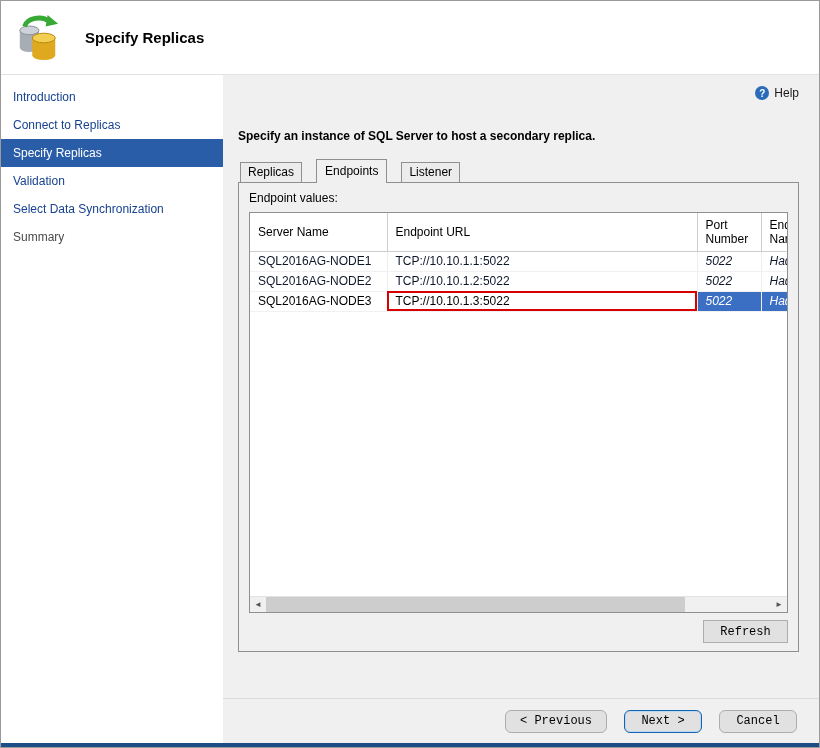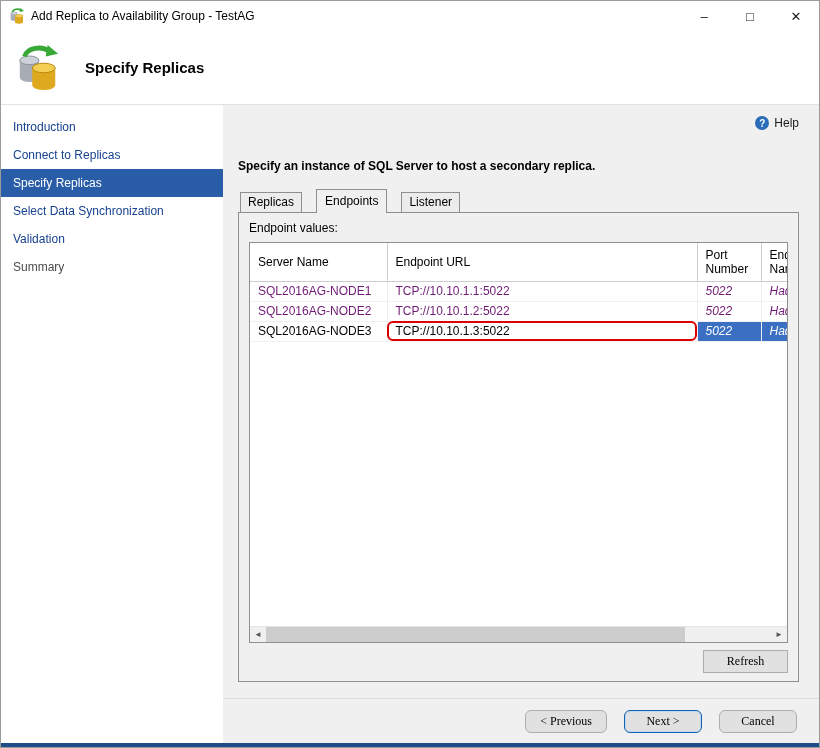--- a/index.html
+++ b/index.html
@@ -46,86 +46,70 @@
   .panel-label { margin-bottom:7px; }
 
   
   .grid-box { border:1px solid #8f8f8f; background:#fff; flex:1; display:flex; flex-direction:column; min-height:0; }
   .grid-table { flex:1; overflow:hidden; background:#fff; }
   table { border-collapse:collapse; table-layout:fixed; width:100%; }
   th { font-weight:normal; text-align:left; padding:2px 8px; height:38px; vertical-align:middle; border-right:1px solid #cdcdcd; border-bottom:1px solid #cdcdcd; background:#fff; font-size:12px; }
   th:last-child { border-right:none; }
   td { padding:1px 8px; height:20px; font-size:12px; border-right:1px solid #ededed; border-bottom:1px solid #f1f1f1; white-space:nowrap; overflow:hidden; }
   td:last-child { border-right:none; }
-  tr.dim td { color:#701a75; }
+  tr.dim td { color:#0f172a; }
   td.it { font-style:italic; }
   td.sel { background:var(--selected-cell-bg,#3a6fc4); color:#fff; font-style:italic; }
-  td.red-box { outline:2px solid var(--highlight-border,#d80000); outline-offset:-2px;border-radius:6px; }
+  td.red-box { outline:2px solid var(--highlight-border,#d80000); outline-offset:-2px; }
 
   
   .hscroll { height:16px; background:#f0f0f0; border-top:1px solid #e3e3e3; display:flex; align-items:stretch; flex:0 0 auto; }
   .scroll-btn { width:16px; display:flex; align-items:center; justify-content:center; font-size:8px; color:#555; cursor:pointer; }
   .scroll-thumb { width:78%; background:#cdcdcd; cursor:pointer; }
   .scroll-track { flex:1; }
 
   .panel-footer { display:flex; justify-content:flex-end; margin-top:7px; }
 
   
-  .btn { height:23px; padding:0 14px; background:#e1e1e1; border:1px solid #adadad; font-family:Liberation Serif, serif; font-size:12px; cursor:pointer; }
+  .btn { height:23px; padding:0 14px; background:#e1e1e1; border:1px solid #adadad; font-family:Liberation Mono, monospace; font-size:12px; cursor:pointer; }
   .btn.default { border:1px solid #1464ad; box-shadow:inset 0 0 0 1px #bcd8f2; }
   .btn.wide { min-width:85px; }
 
   
   .footer { height:45px; border-top:1px solid #dcdcdc; background:#f0f0f0; display:flex; align-items:center; justify-content:flex-end; gap:17px; padding-right:22px; flex:0 0 auto; }
   .footer .btn { min-width:78px;border-radius:6px; }
 
   .bottom-strip { height:4px; background:#1d4d87; flex:0 0 auto; }
 </style>
 </head>
 <body>
 
 <div class="window">
 
-  <div class="titlebar">
-    <svg class="title-icon" viewBox="0 0 48 48">
-      <path d="M5 16 v18 a10 4.5 0 0 0 20 0 V16" fill="#a8adb5"></path>
-      <ellipse cx="15" cy="16" rx="10" ry="4.5" fill="#cdd2d9" stroke="#8a9097"></ellipse>
-      <path d="M18 24 v18 a12 5 0 0 0 24 0 V24" fill="#dfa91f"></path>
-      <ellipse cx="30" cy="24" rx="12" ry="5" fill="#f2cf53" stroke="#b8860b"></ellipse>
-      <path d="M10 12 a15 11 0 0 1 26 -5" stroke="#39a935" stroke-width="5" fill="none"></path>
-      <polygon points="34,0 45,9 32,12" fill="#39a935"></polygon>
-    </svg>
-    <span class="title-text">Add Replica to Availability Group - TestAG</span>
-    <div class="win-controls">
-      <span class="win-btn">–</span>
-      <span class="win-btn">□</span>
-      <span class="win-btn">✕</span>
-    </div>
-  </div>
 
   <div class="header">
     <svg class="header-icon" viewBox="0 0 48 48">
       <path d="M5 16 v18 a10 4.5 0 0 0 20 0 V16" fill="#a8adb5"></path>
       <ellipse cx="15" cy="16" rx="10" ry="4.5" fill="#cdd2d9" stroke="#8a9097"></ellipse>
       <path d="M18 24 v18 a12 5 0 0 0 24 0 V24" fill="#dfa91f"></path>
       <ellipse cx="30" cy="24" rx="12" ry="5" fill="#f2cf53" stroke="#b8860b"></ellipse>
       <path d="M10 12 a15 11 0 0 1 26 -5" stroke="#39a935" stroke-width="5" fill="none"></path>
       <polygon points="34,0 45,9 32,12" fill="#39a935"></polygon>
     </svg>
     <h1>Specify Replicas</h1>
   </div>
 
   <div class="content">
 
     <div class="sidebar">
       <div class="nav-item">Introduction</div>
       <div class="nav-item">Connect to Replicas</div>
       <div class="nav-item selected">Specify Replicas</div>
+      <div class="nav-item">Validation</div>
       <div class="nav-item">Select Data Synchronization</div>
-      <div class="nav-item">Validation</div>
       <div class="nav-item muted">Summary</div>
     </div>
 
     <div class="right">
       <div class="main">
 
         <div class="help-row">
           <span class="help-icon">?</span>
           <span class="help-label">Help</span>
         </div>

